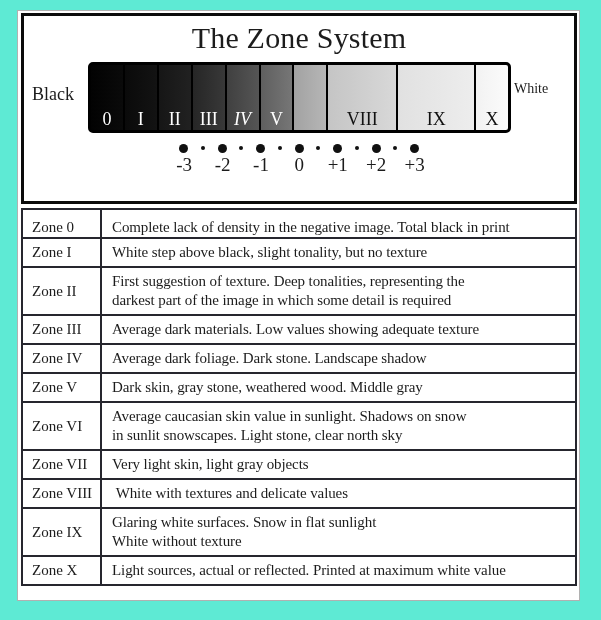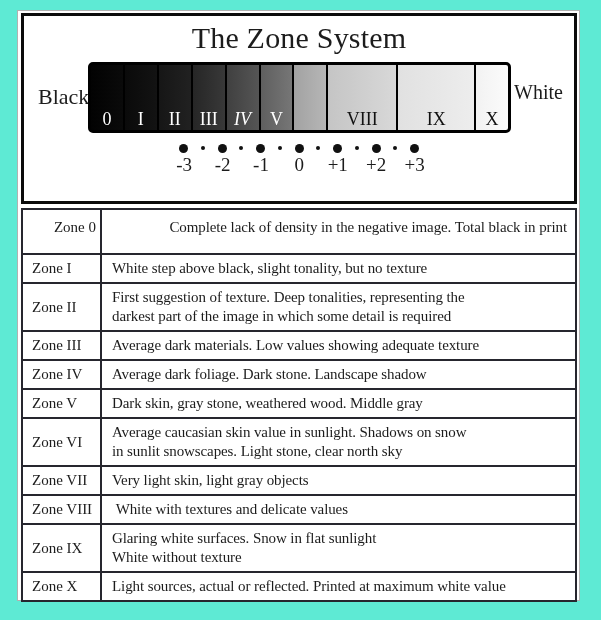--- a/index.html
+++ b/index.html
@@ -15,25 +15,25 @@
   
   .topbox {
     position:absolute; left:21px; top:13px; width:550px; height:185px;
     border:3px solid #0b0b0b; background:#ffffff;
   }
   .title {
     position:absolute; left:0; top:5px; width:100%;
     text-align:center; font-size:30px; letter-spacing:0.2px;
   }
   .black-label {
-    position:absolute; left:14px; top:68px; width:48px;
-    text-align:right; font-size:22px;
+    position:absolute; left:2px; top:68px; width:48px;
+    text-align:right; font-size:18px;
   }
   .white-label {
-    position:absolute; left:490px; top:65px; font-size:20px;
+    position:absolute; left:490px; top:65px; font-size:14px;
   }
   .bar {
     position:absolute; left:64px; top:46px; width:417px; height:65px;
     border:3px solid #000; border-radius:5px; display:flex; overflow:hidden;
     background:#000;
   }
   .zone-cell { flex:1; position:relative; border-right:2px solid #000; }
   .zone-cell:last-child { border-right:none; }
   .zone-label {
     position:absolute; bottom:2px; left:0; width:100%;
@@ -53,21 +53,21 @@
   .ztable {
     position:absolute; left:21px; top:208px; width:556px;
     border-collapse:collapse; table-layout:fixed;
   }
   .ztable td {
     border:2.5px solid #26262e; font-size:15px; line-height:19px;
     vertical-align:middle; color:#1c1c1c;
   }
   td.zone-col { width:64px; padding:4px 4px 4px 9px; }
   td.desc-col { padding:4px 8px 4px 10px; white-space:pre-line; letter-spacing:-0.1px; }
-  .ztable tr:first-child td { padding-top:8px; padding-bottom:16px;text-align:right; }
+  .ztable tr:first-child td { padding-top:8px; padding-bottom:0; }
 </style>
 </head>
 <body>
 
 <div class="canvas">
   <div class="frame"></div>
 
   <div class="topbox">
     <div class="title">The Zone System</div>
     <div class="black-label">Black</div>

